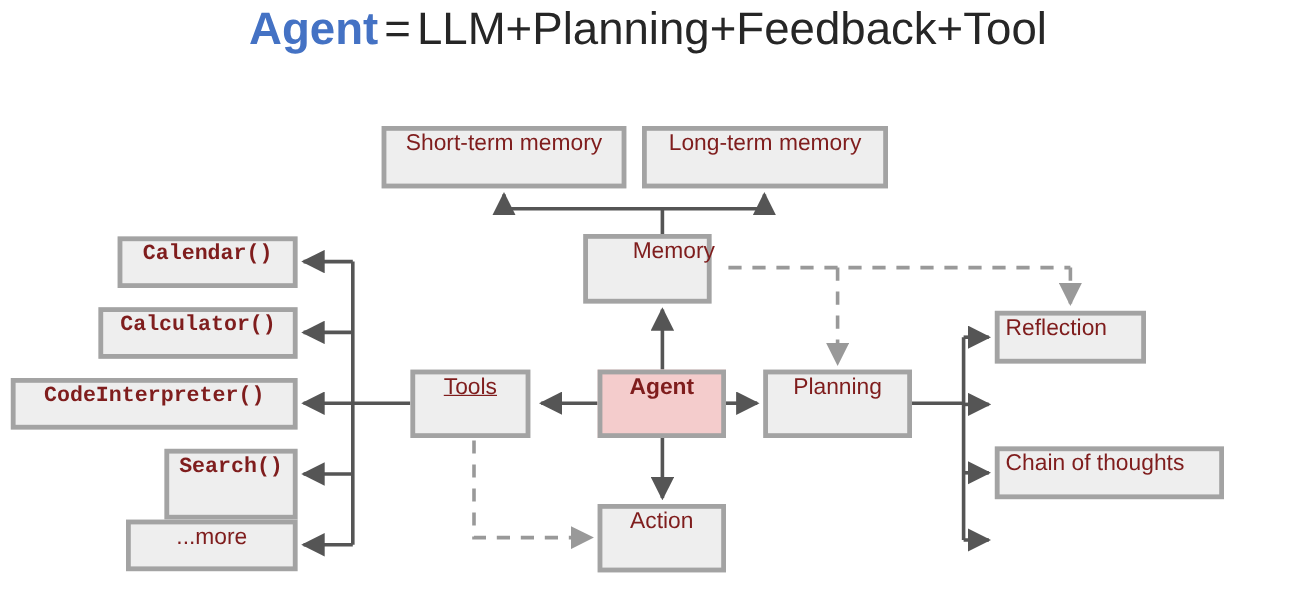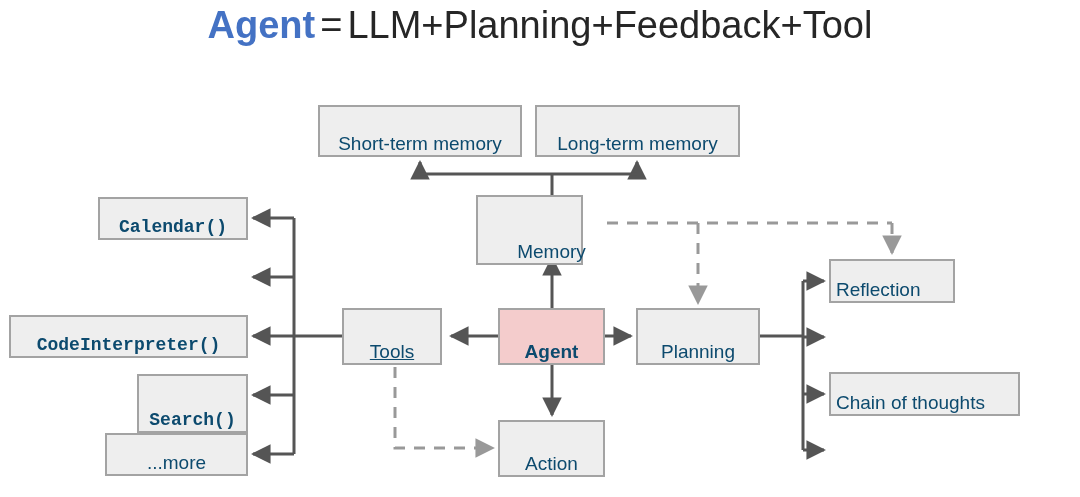--- a/index.html
+++ b/index.html
@@ -29,24 +29,24 @@
 
   svg#wires{
     position:absolute;left:0;top:0;width:1080px;height:497px;
     pointer-events:none;
   }
 
   .node{
     position:absolute;
     box-sizing:border-box;
     background:#eeeeee;
-    border:2px solid #a3a3a3;
+    border:4px solid #a3a3a3;
     display:flex;
-    align-items:flex-end;
-    color:#0c4a6e;
+    align-items:flex-start;
+    color:#7f1d1d;
     font-size:19px;
     line-height:22px;
   }
   .node.center{ justify-content:center; }
   .node.lefttext{ justify-content:flex-start; padding-left:5px; }
   .node.mono{
     font-family:"Liberation Mono", monospace;
     font-weight:bold;
     justify-content:center;
     font-size:18px;
@@ -121,39 +121,42 @@
       <path d="M 395,367 L 395,448 L 493,448"></path>
     </g>
   </svg>
 
   <div class="node center" style="left:318px;top:105px;width:204px;height:52px;">
     <span>Short-term memory</span>
   </div>
   <div class="node center" style="left:535px;top:105px;width:205px;height:52px;">
     <span>Long-term memory</span>
   </div>
-  <div class="node center" style="left:476px;top:195px;width:107px;height:70px;padding-left:44px;">
+  <div class="node center" style="left:486px;top:195px;width:107px;height:58px;padding-left:44px;">
     <span>Memory</span>
   </div>
 
   <div class="node center agent" style="left:498px;top:308px;width:107px;height:57px;">
     <span>Agent</span>
   </div>
   <div class="node center" style="left:342px;top:308px;width:100px;height:57px;text-decoration:underline;">
     <span>Tools</span>
   </div>
   <div class="node center" style="left:636px;top:308px;width:124px;height:57px;">
     <span>Planning</span>
   </div>
   <div class="node center" style="left:498px;top:420px;width:107px;height:57px;">
     <span>Action</span>
   </div>
 
   <div class="node mono" style="left:98px;top:197px;width:150px;height:43px;">
     <span>Calendar()</span>
+  </div>
+  <div class="node mono" style="left:82px;top:256px;width:166px;height:43px;">
+    <span>Calculator()</span>
   </div>
   <div class="node mono" style="left:9px;top:315px;width:239px;height:43px;">
     <span>CodeInterpreter()</span>
   </div>
   <div class="node mono" style="left:137px;top:374px;width:111px;height:59px;">
     <span>Search()</span>
   </div>
   <div class="node center" style="left:105px;top:433px;width:143px;height:43px;">
     <span>...more</span>
   </div>

